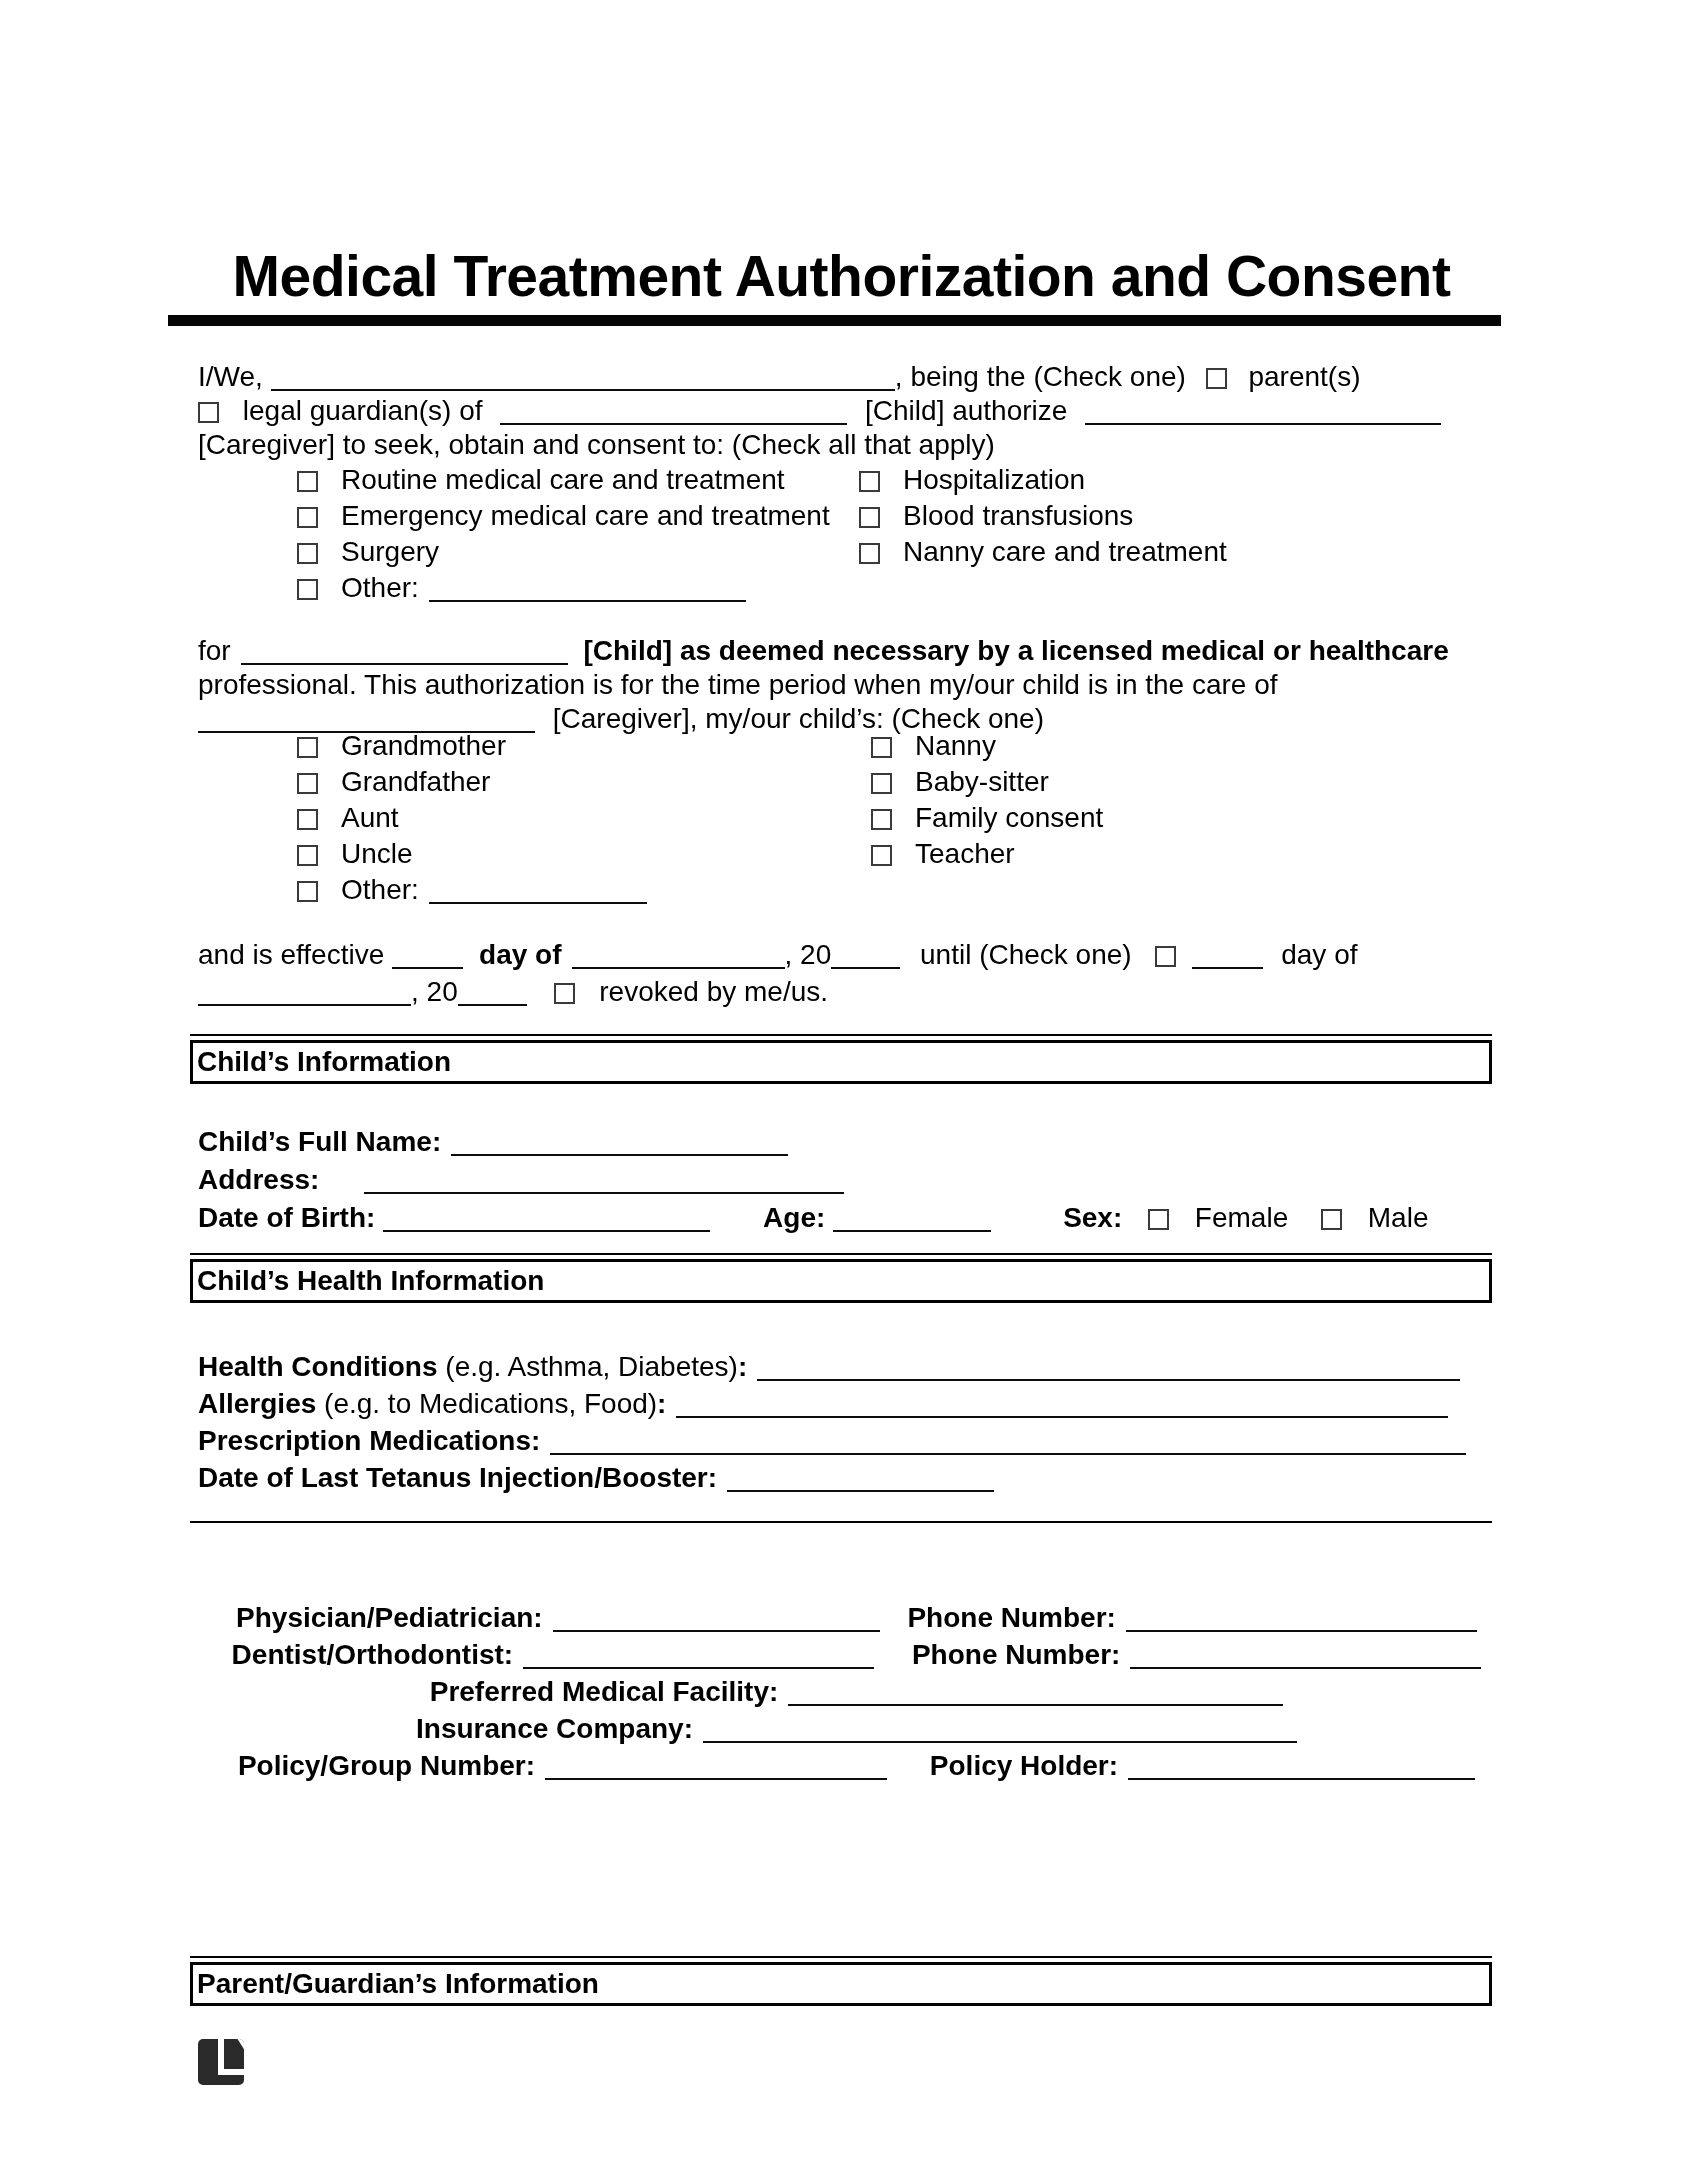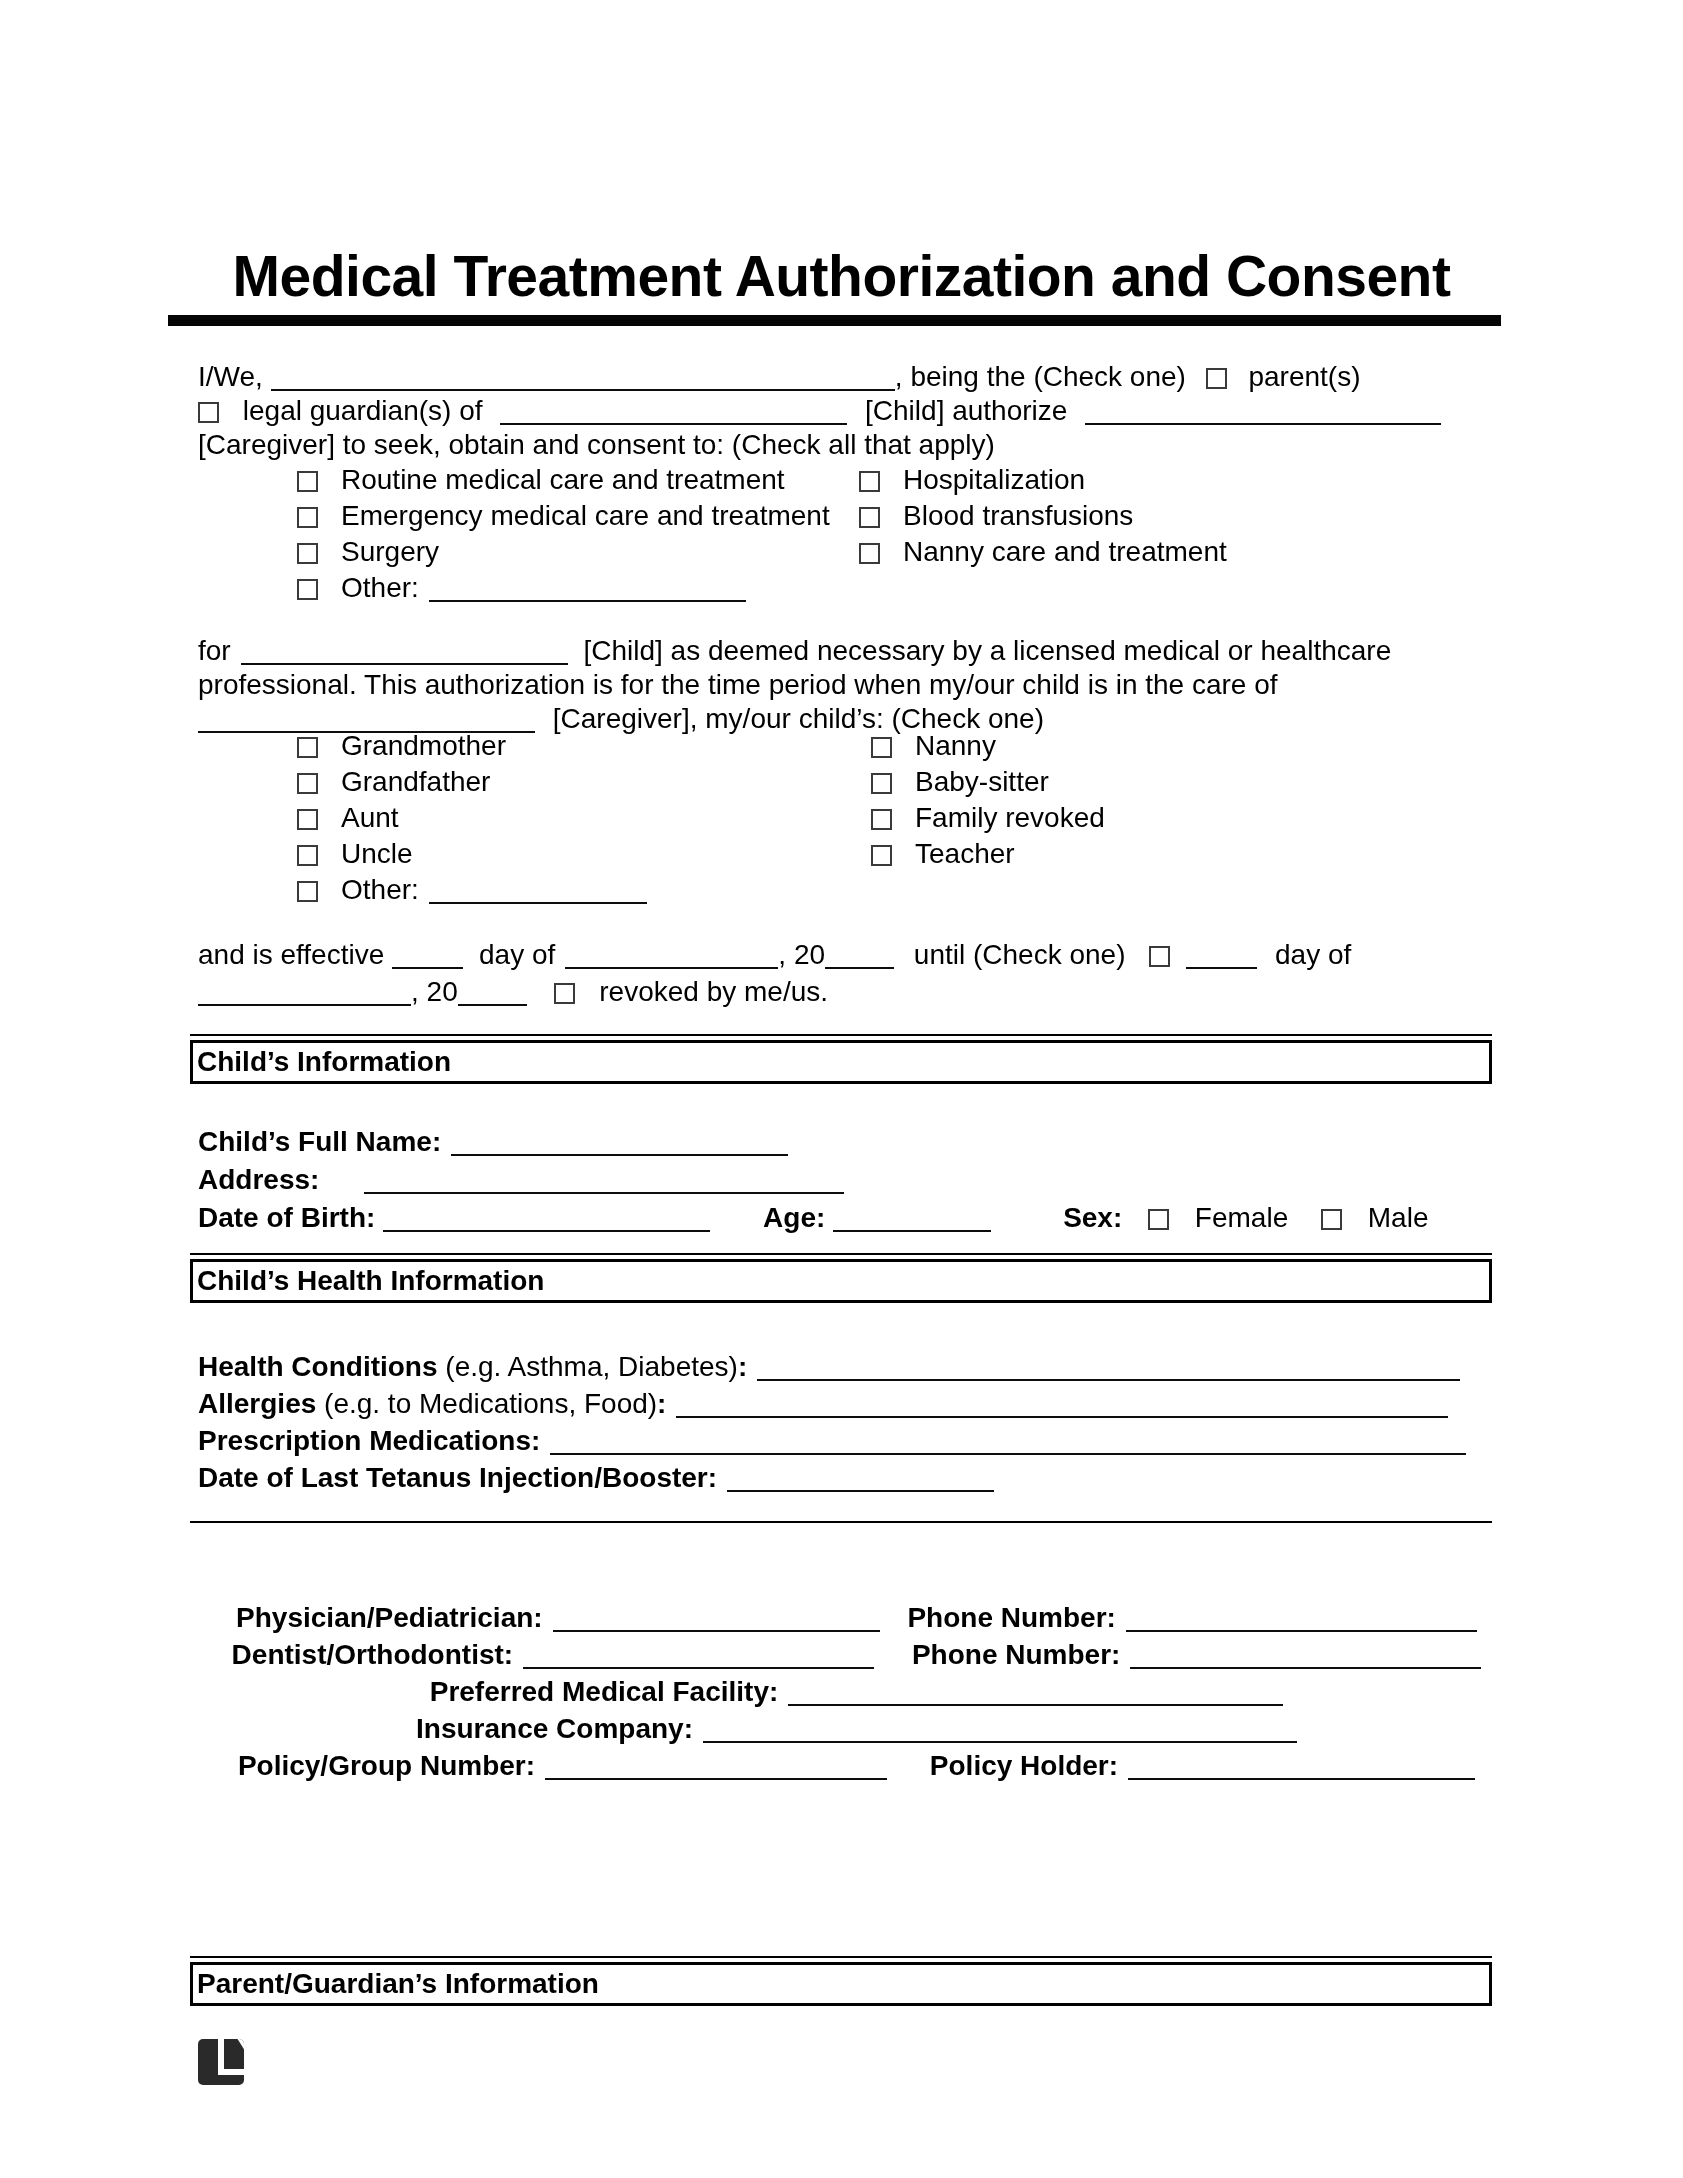--- a/index.html
+++ b/index.html
@@ -45,21 +45,21 @@
     position:absolute;left:198px;top:2039px;width:46px;height:46px;
     background:#2b2a2a;border-radius:5px;overflow:hidden;
   }
   .logo .v{position:absolute;left:44%;top:0;width:12%;height:66%;background:#fff;}
   .logo .h{position:absolute;left:44%;top:66%;width:56%;height:12%;background:#fff;}
   .logo .patch{position:absolute;right:0;top:0;width:44%;height:66%;background:#fff;}
   .logo .block{
     position:absolute;right:0;top:0;width:44%;height:66%;background:#2b2a2a;
     clip-path:polygon(0 0,68% 0,100% 34%,100% 100%,0 100%);
   }
-  .ml8{margin-left:8px;}.ml10{margin-left:10px;}.ml12{margin-left:12px;}
+  .ml8{margin-left:8px;font-weight:bold;}.ml10{margin-left:10px;}.ml12{margin-left:12px;}
   .ml14{margin-left:14px;margin-top:9px;}.ml16{margin-left:16px;}.ml18{margin-left:18px;}
   .ml20{margin-left:20px;}.ml25{margin-left:25px;}
   .ml30{margin-left:30px;}.ml35{margin-left:35px;}.ml45{margin-left:45px;}
   .ml65{margin-left:64px;}
 </style>
 </head>
 <body>
 
 <div class="page">
 
@@ -142,21 +142,21 @@
     </div>
   </div>
   <div class="cbcol" style="left:871px;top:728px;">
     <div class="cbrow">
       <span class="cb"></span><span>Nanny</span>
     </div>
     <div class="cbrow">
       <span class="cb"></span><span>Baby-sitter</span>
     </div>
     <div class="cbrow">
-      <span class="cb"></span><span>Family revoked</span>
+      <span class="cb"></span><span>Family consent</span>
     </div>
     <div class="cbrow">
       <span class="cb"></span><span>Teacher</span>
     </div>
   </div>
 
   <div class="para lh37" style="top:936px;">
     <div>
       <span>and is effective</span><span class="blank ml8" style="width:71px;"></span>
       <span class="ml8">day of</span><span class="blank ml10" style="width:213px;"></span><span>, 20</span><span class="blank" style="width:69px;"></span>

